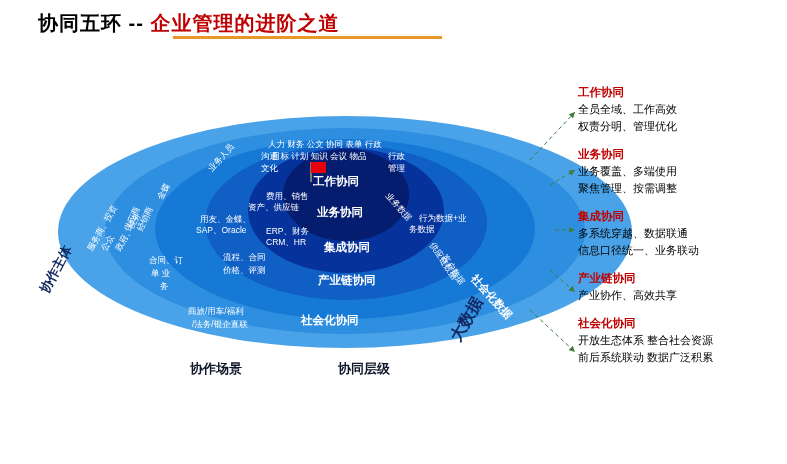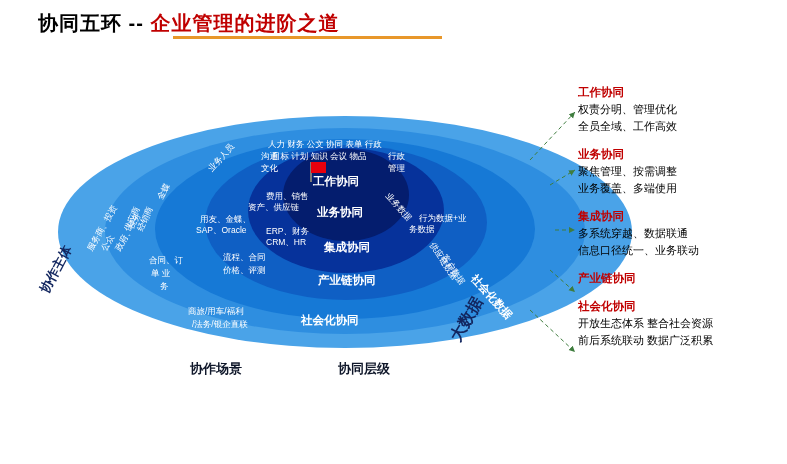--- a/index.html
+++ b/index.html
@@ -152,38 +152,39 @@
     <path d="M150,105 L175,90" stroke="#3f7d3f" stroke-width="1" fill="none" stroke-dasharray="4,3" marker-end="url(#ah)"></path>
     <path d="M155,150 L175,150" stroke="#3f7d3f" stroke-width="1" fill="none" stroke-dasharray="4,3" marker-end="url(#ah)"></path>
     <path d="M150,190 L175,212" stroke="#3f7d3f" stroke-width="1" fill="none" stroke-dasharray="4,3" marker-end="url(#ah)"></path>
     <path d="M130,230 L175,272" stroke="#3f7d3f" stroke-width="1" fill="none" stroke-dasharray="4,3" marker-end="url(#ah)"></path>
   </svg>
 
   <div class="legend">
 
     <div class="lg-block">
       <div class="lg-head">工作协同</div>
+      <div class="lg-line">全员全域、工作高效</div>
       <div class="lg-line">权责分明、管理优化</div>
-      <div class="lg-line">全员全域、工作高效</div>
     </div>
 
     <div class="lg-block">
       <div class="lg-head">业务协同</div>
+      <div class="lg-line">业务覆盖、多端使用</div>
       <div class="lg-line">聚焦管理、按需调整</div>
-      <div class="lg-line">业务覆盖、多端使用</div>
     </div>
 
     <div class="lg-block">
       <div class="lg-head">集成协同</div>
       <div class="lg-line">多系统穿越、数据联通</div>
       <div class="lg-line">信息口径统一、业务联动</div>
     </div>
 
     <div class="lg-block">
       <div class="lg-head">产业链协同</div>
+      <div class="lg-line">产业协作、高效共享</div>
     </div>
 
     <div class="lg-block">
       <div class="lg-head">社会化协同</div>
       <div class="lg-line">开放生态体系  整合社会资源</div>
       <div class="lg-line">前后系统联动  数据广泛积累</div>
     </div>
 
   </div>
 

